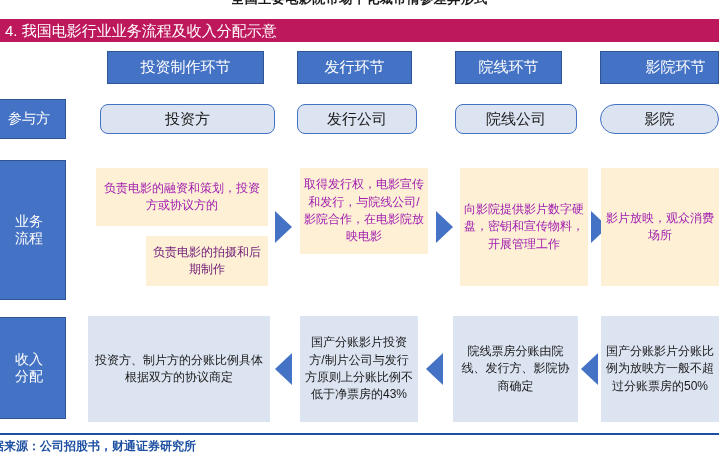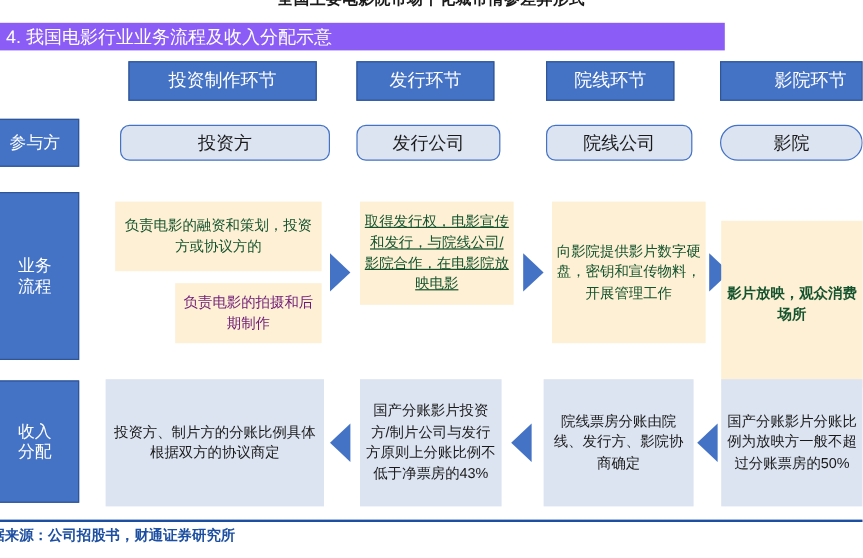--- a/index.html
+++ b/index.html
@@ -32,23 +32,23 @@
     letter-spacing: 0.5px;
     overflow: hidden;
     white-space: nowrap;
   }
 
   
   .title-bar {
     position: absolute;
     left: 0;
     top: 19px;
-    width: 604px;
+    width: 719px;
     height: 23px;
-    background: #8b5cf6;
+    background: #be185d;
   }
   .title-bar .title-text {
     position: absolute;
     left: 5px;
     top: 50%;
     transform: translateY(-50%);
     color: #ffffff;
     font-size: 15px;
     font-weight: normal;
     white-space: nowrap;
@@ -99,21 +99,21 @@
     align-items: center;
     justify-content: center;
     box-sizing: border-box;
     white-space: nowrap;
   }
 
   
   .proc-cell {
     position: absolute;
     background: #fdf0d5;
-    color: #14532d;
+    color: #a21caf;
     font-size: 12px;
     line-height: 1.45;
     display: flex;
     align-items: center;
     justify-content: center;
     text-align: center;
     box-sizing: border-box;
     padding: 2px 4px;
   }
   .proc-cell.split-top {
@@ -227,29 +227,29 @@
     <span>流程</span>
   </div>
 
   <div class="proc-cell split-top" style="left:96px; top:168px; width:172px; height:58px;">负责电影的融资和策划，投资方或协议方的</div>
 
 
   <div class="proc-sub" style="left:146px; top:236px; width:122px; height:50px;">负责电影的拍摄和后期制作</div>
 
   <div class="arrow-right" style="left:275px; top:211px;"></div>
 
-  <div class="proc-cell" style="left:300px; top:168px; width:128px; height:86px;text-decoration:underline;">取得发行权，电影宣传和发行，与院线公司/影院合作，在电影院放映电影</div>
+  <div class="proc-cell" style="left:300px; top:168px; width:128px; height:86px;">取得发行权，电影宣传和发行，与院线公司/影院合作，在电影院放映电影</div>
 
   <div class="arrow-right" style="left:436px; top:211px;"></div>
 
   <div class="proc-cell" style="left:460px; top:168px; width:128px; height:118px;">向影院提供影片数字硬盘，密钥和宣传物料，开展管理工作</div>
 
   <div class="arrow-right" style="left:591px; top:211px;"></div>
 
-  <div class="proc-cell" style="left:601px; top:184px; width:118px; height:139px;font-weight:bold;">影片放映，观众消费场所</div>
+  <div class="proc-cell" style="left:601px; top:168px; width:118px; height:118px;">影片放映，观众消费场所</div>
 
   <div class="row-label" style="left:-8px; top:317px; width:74px; height:102px; flex-direction:column;">
     <span>收入</span>
     <span>分配</span>
   </div>
 
   <div class="rev-cell" style="left:88px; top:316px; width:182px; height:106px;">投资方、制片方的分账比例具体根据双方的协议商定</div>
 
   <div class="arrow-left" style="left:275px; top:353px;"></div>
 

